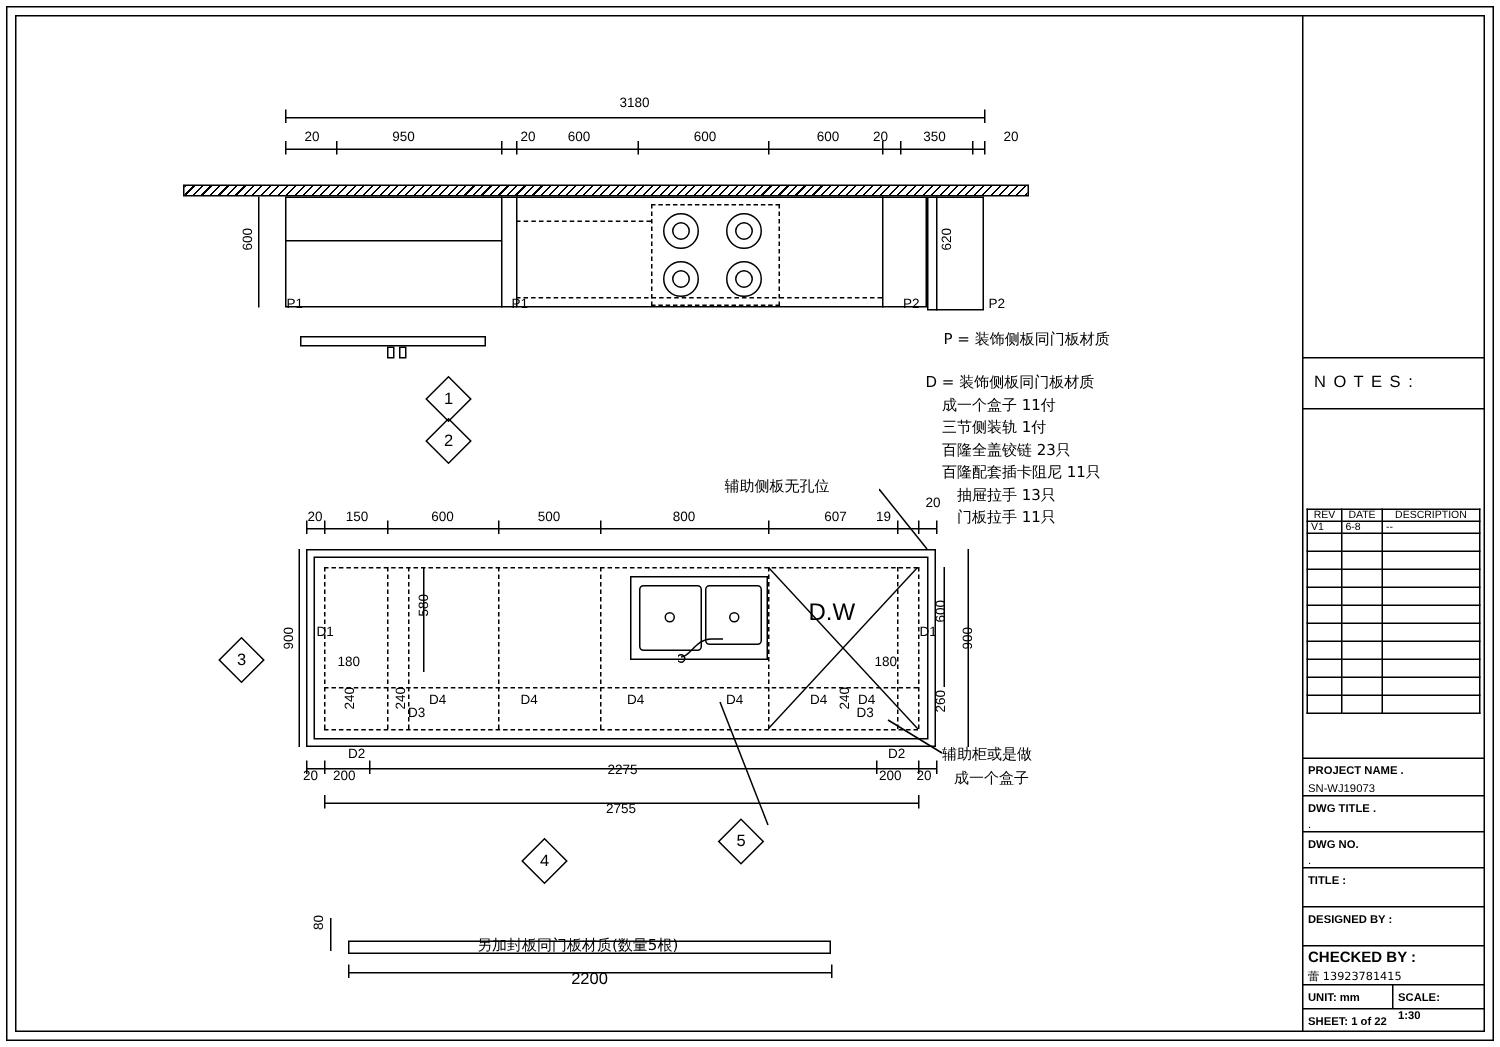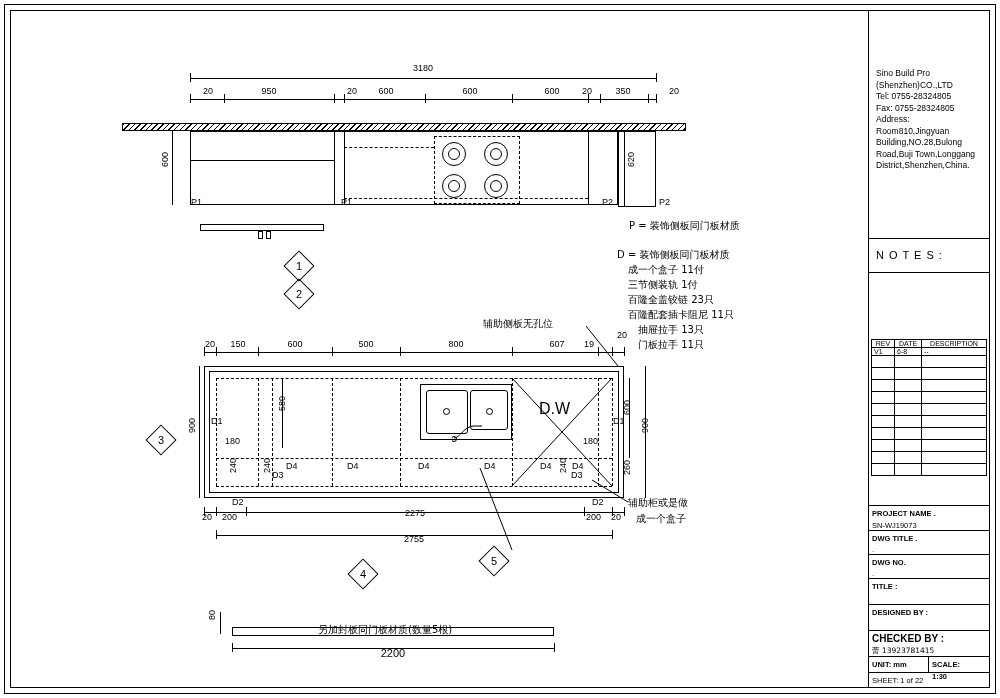--- a/index.html
+++ b/index.html
@@ -240,29 +240,20 @@
   <div class="txt vert" style="left:207px;top:610px;">80</div>
   <div class="box" style="left:232px;top:627px;width:322px;height:9px;"></div>
   <div class="cjk" style="position:absolute;left:318px;top:623px;">另加封板同门板材质(数量5根)</div>
   <div class="ln h" style="left:232px;top:648px;width:322px;"></div>
   <div class="tick" style="left:232px;top:643px;"></div>
   <div class="tick" style="left:554px;top:643px;"></div>
   <div class="txt c" style="left:363px;top:648px;width:60px;font-size:11px;">2200</div>
 
   <div class="ln v" style="left:868px;top:10px;height:678px;"></div>
 
-  <div class="panel-txt" style="left:876px;top:68px;width:112px;white-space:pre-line;">Sino Build Pro
-(Shenzhen)CO.,LTD
-Tel: 0755-28324805
-Fax: 0755-28324805
-Address:
-Room810,Jingyuan
-Building,NO.28,Bulong
-Road,Buji Town,Longgang
-District,Shenzhen,China.</div>
 
   <div class="ln h" style="left:868px;top:238px;width:122px;"></div>
   <div class="notes" style="left:876px;top:249px;">N O T E S :</div>
   <div class="ln h" style="left:868px;top:272px;width:122px;"></div>
 
   <table class="tbl" style="left:871px;top:339px;width:116px;">
     <tbody>
         <tr>
       <th style="width:18px;">REV</th>
       <th style="width:22px;">DATE</th>
@@ -340,15 +331,15 @@
   <div class="ln h" style="left:868px;top:604px;width:122px;"></div>
   <div class="panel-txt" style="left:872px;top:607px;font-weight:bold;font-size:7.5px;">DESIGNED BY :</div>
   <div class="ln h" style="left:868px;top:630px;width:122px;"></div>
   <div class="panel-txt" style="left:872px;top:633px;font-weight:bold;font-size:10px;">CHECKED BY :</div>
   <div class="panel-txt cjk" style="left:872px;top:645px;font-size:7.5px;">蕾 13923781415</div>
   <div class="ln h" style="left:868px;top:656px;width:122px;"></div>
   <div class="panel-txt" style="left:872px;top:659px;font-weight:bold;font-size:7.5px;">UNIT:  mm</div>
   <div class="ln v" style="left:928px;top:656px;height:16px;"></div>
   <div class="panel-txt" style="left:932px;top:659px;font-weight:bold;font-size:7.5px;">SCALE:  1:30</div>
   <div class="ln h" style="left:868px;top:672px;width:122px;"></div>
-  <div class="panel-txt" style="left:872px;top:675px;font-weight:normal;font-size:7.5px;">SHEET:  1  of  22</div>
+  <div class="panel-txt" style="left:872px;top:675px;font-weight:bold;font-size:7.5px;">SHEET:  1  of  22</div>
 
 </div>
 
 </body></html>

